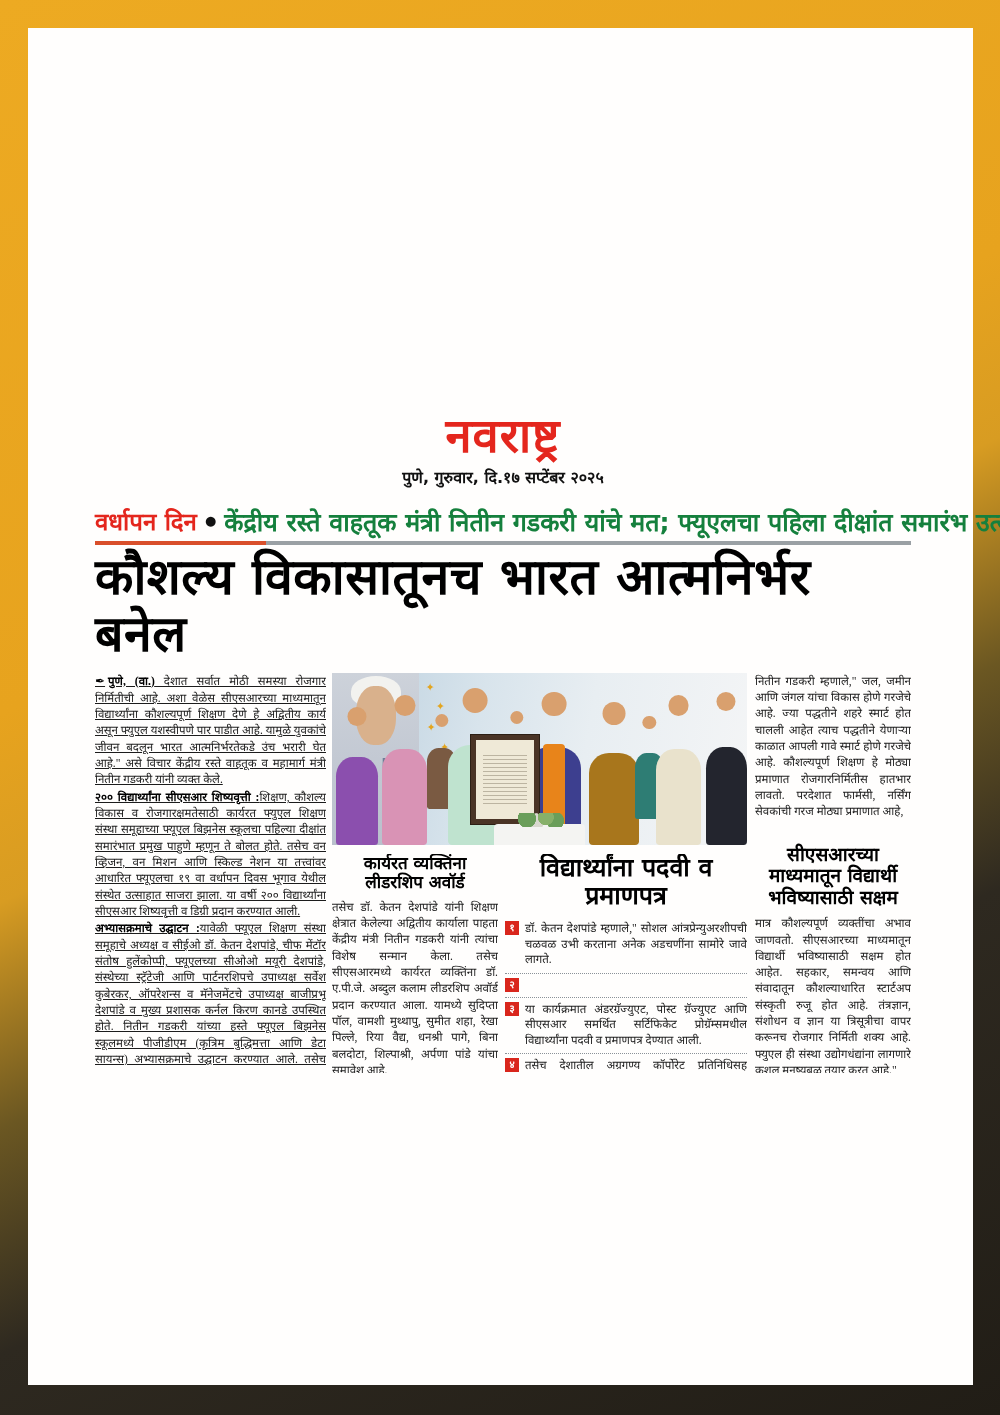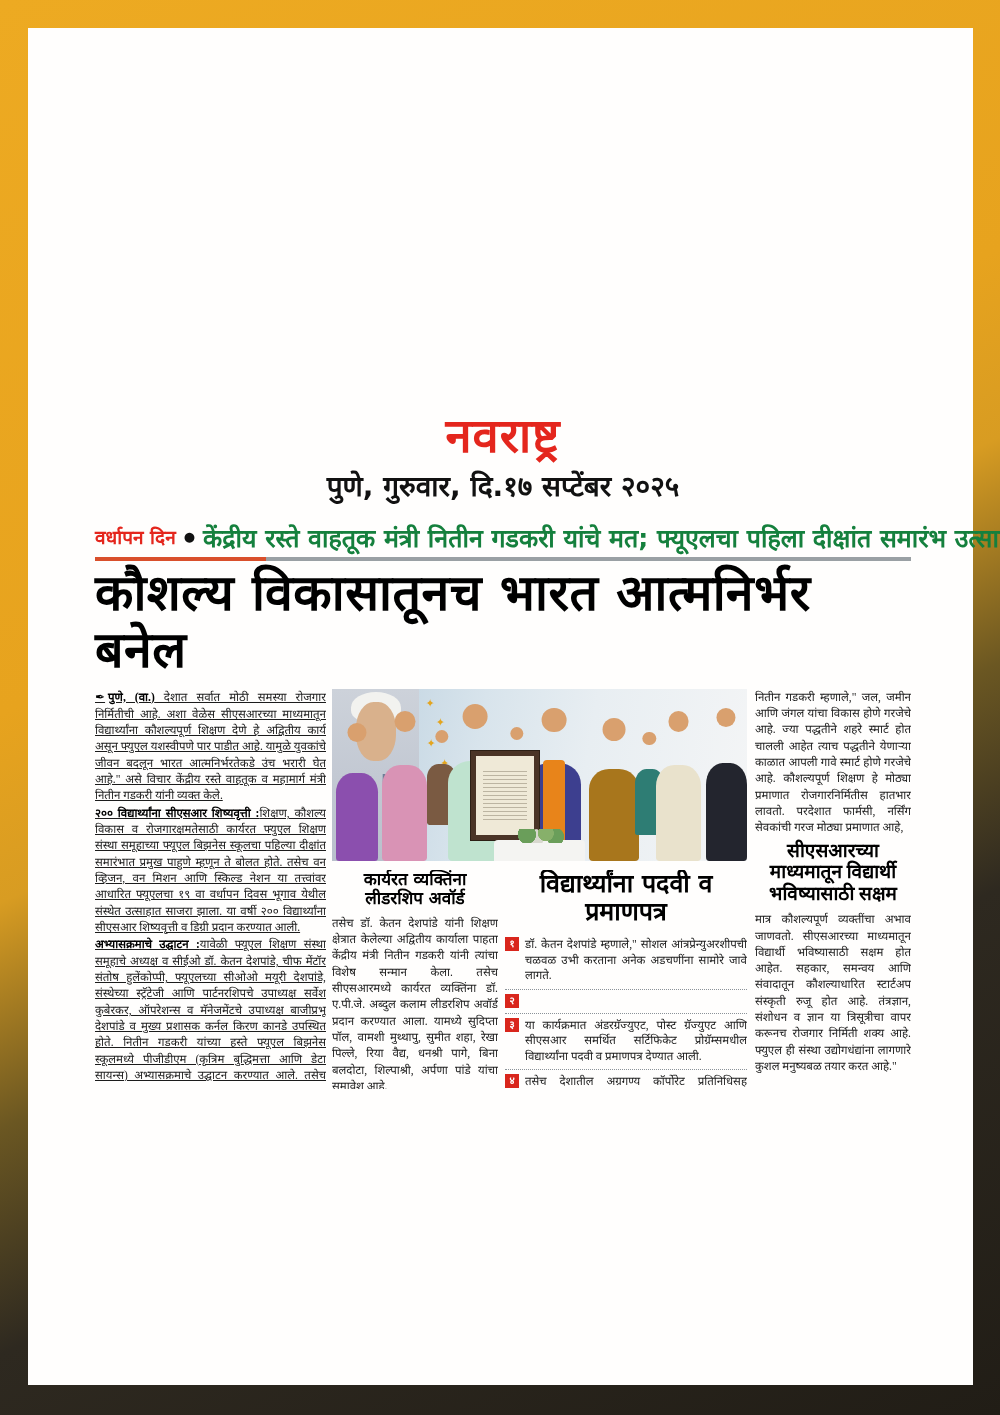--- a/index.html
+++ b/index.html
@@ -13,26 +13,26 @@
   .page {
     position:absolute; left:28px; top:28px; right:27px; bottom:30px;
     background:#fffefd;
   }
   .article { position:absolute; left:67px; top:382px; width:816px; }
 
   
   .masthead { text-align:center; color:#e4261d; font-family:"DejaVu Sans",sans-serif;
     font-weight:bold; font-size:47px; line-height:1.1; letter-spacing:1px; }
   .dateline { text-align:center; color:#111; font-family:"DejaVu Sans",sans-serif;
-    font-weight:bold; font-size:28px; margin-top:4px; }
+    font-weight:bold; font-size:16px; margin-top:4px; }
 
   
   .kicker { display:flex; align-items:center; gap:8px; margin-top:16px;
     font-family:"DejaVu Sans",sans-serif; font-weight:bold; }
-  .kicker-label { color:#e4261d; font-size:19px; white-space:nowrap; }
+  .kicker-label { color:#e4261d; font-size:24px; white-space:nowrap; }
   .kicker-bullet { color:#111; font-size:13px; }
   .kicker-text { color:#15803d; font-size:25px; white-space:nowrap;text-align:right; }
   .kicker-rule { height:4px; margin-top:3px;
     background:linear-gradient(to right,#d94f2b 0 21%,#9aa0a4 21% 100%); }
 
   
   .headline { font-family:"DejaVu Sans",sans-serif; font-weight:bold; color:#000;
     font-size:50px; line-height:1.15; margin-top:4px; letter-spacing:0.5px; }
 
   
@@ -47,21 +47,21 @@
   .body-text { font-size:11.5px; line-height:1.42; color:#1c1c1c; text-align:justify; }
   .body-text p { margin-bottom:1px;text-decoration:underline; }
   .lead-bold { font-weight:bold; color:#000; }
   .pen-icon { font-family:"DejaVu Sans",sans-serif; color:#000; font-size:12px; padding-right:3px; }
 
   .subhead { font-family:"DejaVu Sans",sans-serif; font-weight:bold; color:#000;
     text-align:center; line-height:1.15; }
   .col-award .subhead { font-size:17px; margin-bottom:6px; }
   .col-degree .subhead { font-size:25px; margin-bottom:6px; }
   .col-right .subhead-1 { font-size:21px; margin-bottom:6px; }
-  .col-right .subhead-2 { font-size:19px; margin:4px 0 6px;font-family:Liberation Serif, serif; }
+  .col-right .subhead-2 { font-size:19px; margin:24px 0 6px; }
 
   
   .deg-item { display:flex; gap:6px; padding:4px 0 5px; border-bottom:1px dotted #8b9298; }
   .deg-item:last-child { border-bottom:none; }
   .deg-num { flex:0 0 14px; height:14px; background:#d9261c; color:#fff; text-align:center;
     font-family:"DejaVu Sans",sans-serif; font-weight:bold; font-size:10px; line-height:14px; }
   .deg-text { font-size:11.5px; line-height:1.35; color:#1c1c1c; text-align:justify; }
 
   
   .kalam-poster { position:absolute; left:0; top:0; width:21%; height:100%;

